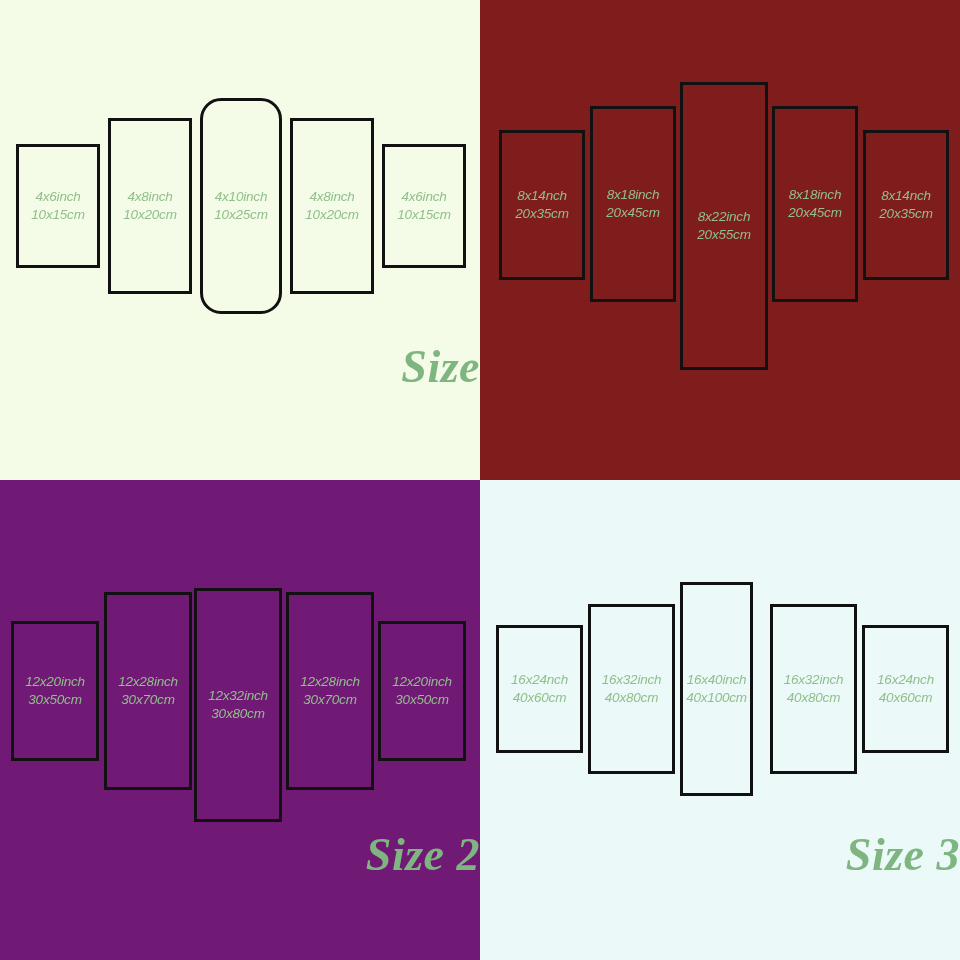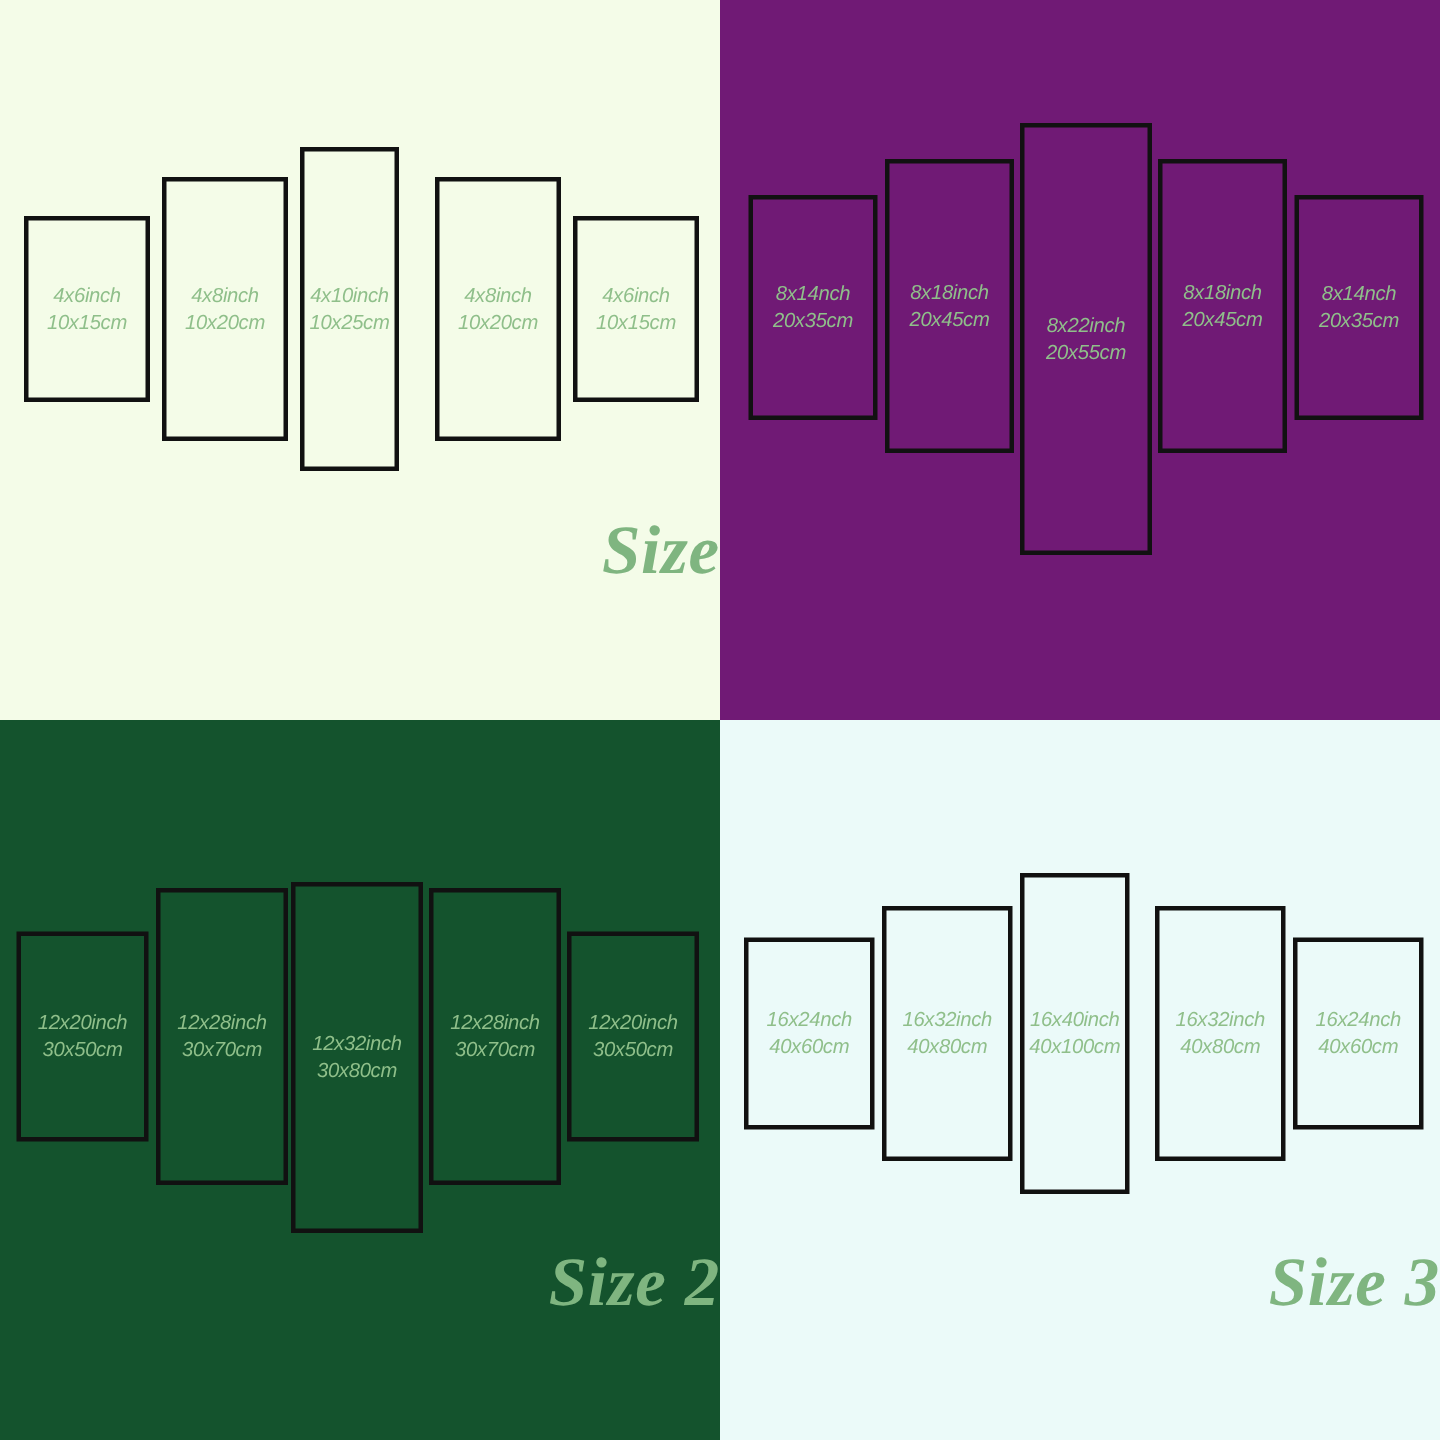--- a/index.html
+++ b/index.html
@@ -84,37 +84,37 @@
   <div class="quadrant" id="q0" style="background: rgb(244, 252, 232); padding-left: 34px;">
     <div class="panel-row">
       <div class="panel" style="left: 16px; top: 144px; width: 84px; height: 124px; border-color: rgb(17, 17, 17);">
         <span class="panel-label" style="color: rgb(143, 191, 138);">4x6inch
 10x15cm</span>
       </div>
       <div class="panel" style="left: 108px; top: 118px; width: 84px; height: 176px; border-color: rgb(17, 17, 17);">
         <span class="panel-label" style="color: rgb(143, 191, 138);">4x8inch
 10x20cm</span>
       </div>
-      <div class="panel" style="left: 200px; top: 98px; width: 66px; height: 216px; border-color: rgb(17, 17, 17);">
+      <div class="panel" style="left: 200px; top: 98px; width: 82px; height: 216px; border-color: rgb(17, 17, 17); border-radius: 21px;">
         <span class="panel-label" style="color: rgb(143, 191, 138);">4x10inch
 10x25cm</span>
       </div>
       <div class="panel" style="left: 290px; top: 118px; width: 84px; height: 176px; border-color: rgb(17, 17, 17);">
         <span class="panel-label" style="color: rgb(143, 191, 138);">4x8inch
 10x20cm</span>
       </div>
       <div class="panel" style="left: 382px; top: 144px; width: 84px; height: 124px; border-color: rgb(17, 17, 17);">
         <span class="panel-label" style="color: rgb(143, 191, 138);">4x6inch
 10x15cm</span>
       </div>
     </div>
     <div class="quad-title" style="top: 340px; color: rgb(127, 181, 128);">Size</div>
   </div>
 
-  <div class="quadrant" id="q1" style="background: #701a75;">
+  <div class="quadrant" id="q1" style="background: #7f1d1d;">
     <div class="panel-row">
       <div class="panel" style="left: 19px; top: 130px; width: 86px; height: 150px; border-color: rgb(17, 17, 17);">
         <span class="panel-label" style="color: rgb(143, 191, 138);">8x14nch
 20x35cm</span>
       </div>
       <div class="panel" style="left: 110px; top: 106px; width: 86px; height: 196px; border-color: rgb(17, 17, 17);">
         <span class="panel-label" style="color: rgb(143, 191, 138);">8x18inch
 20x45cm</span>
       </div>
       <div class="panel" style="left: 200px; top: 82px; width: 88px; height: 288px; border-color: rgb(17, 17, 17);">
@@ -125,21 +125,21 @@
         <span class="panel-label" style="color: rgb(143, 191, 138);">8x18inch
 20x45cm</span>
       </div>
       <div class="panel" style="left: 383px; top: 130px; width: 86px; height: 150px; border-color: rgb(17, 17, 17);">
         <span class="panel-label" style="color: rgb(143, 191, 138);">8x14nch
 20x35cm</span>
       </div>
     </div>
   </div>
 
-  <div class="quadrant" id="q2" style="background: #14532d;">
+  <div class="quadrant" id="q2" style="background: #701a75;">
     <div class="panel-row">
       <div class="panel" style="left: 11px; top: 141px; width: 88px; height: 140px; border-color: rgb(17, 17, 17);">
         <span class="panel-label" style="color: rgb(143, 191, 138);">12x20inch
 30x50cm</span>
       </div>
       <div class="panel" style="left: 104px; top: 112px; width: 88px; height: 198px; border-color: rgb(17, 17, 17);">
         <span class="panel-label" style="color: rgb(143, 191, 138);">12x28inch
 30x70cm</span>
       </div>
       <div class="panel" style="left: 194px; top: 108px; width: 88px; height: 234px; border-color: rgb(17, 17, 17);">

